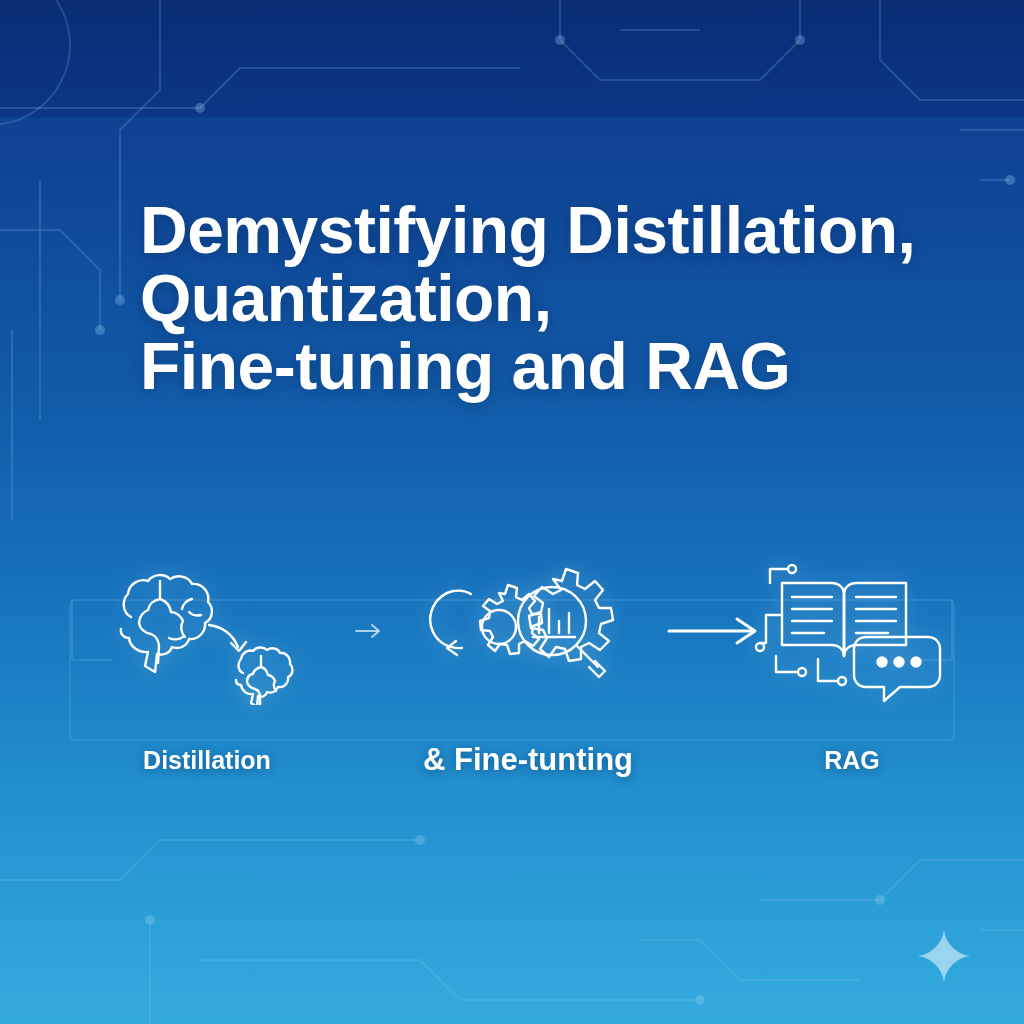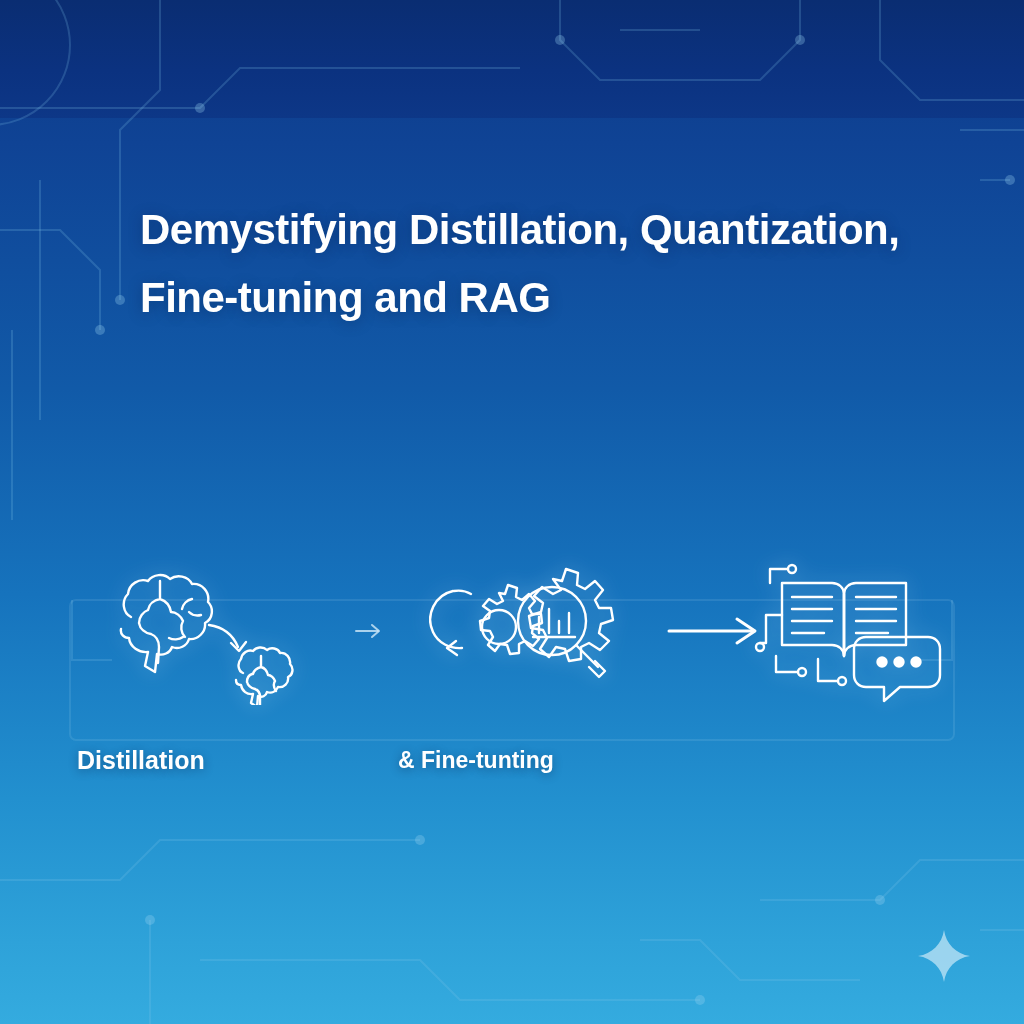--- a/index.html
+++ b/index.html
@@ -52,59 +52,60 @@
     left: 0; top: 0;
     width: 1024px; height: 1024px;
   }
 
   .title {
     position: absolute;
     left: 140px;
     top: 196px;
     width: 790px;
     color: #ffffff;
-    font-size: 42px;
+    font-size: 66px;
     line-height: 68px;
     font-weight: bold;
     letter-spacing: -0.5px;
     text-shadow: 0 2px 14px rgba(5,30,70,0.35);
     white-space: pre-line;
   }
 
   .flow {
     position: absolute;
     left: 60px;
     top: 545px;
     width: 904px;
     height: 300px;
   }
 
   .node {
     position: absolute;
     top: 0;
     width: 260px;
+    text-align: center;
   }
   .node-icon {
     height: 170px;
     display: flex;
     align-items: center;
     justify-content: center;
     filter: drop-shadow(0 0 10px rgba(190, 230, 255, 0.45));
   }
   .node-label {
     margin-top: 24px;
     color: #ffffff;
     font-size: 25px;
     font-weight: bold;
     line-height: 42px;
     text-shadow: 0 2px 10px rgba(5,30,70,0.4);
   }
   .node-label .sub {
     display: block;
-    font-size: 23px;
+    font-size: 31px;
     font-weight: bold;
   }
 
   #node-distillation { left: 17px; }
   #node-quantization { left: 338px; }
   #node-rag          { left: 662px; }
 
   .connector {
     position: absolute;
     top: 62px;
@@ -261,20 +262,21 @@
             <circle cx="50" cy="117" r="4"></circle>
             <path d="M66 104v22h20"></path>
             <circle cx="90" cy="126" r="4"></circle>
 
             <path d="M114 82h62c7 0 12 5 12 12v26c0 7-5 12-12 12h-28l-16 14v-14h-18c-7 0-12-5-12-12V94c0-7 5-12 12-12z"></path>
             <circle cx="130" cy="107" r="4.5" fill="#ffffff"></circle>
             <circle cx="147" cy="107" r="4.5" fill="#ffffff"></circle>
             <circle cx="164" cy="107" r="4.5" fill="#ffffff"></circle>
           </svg>
         </div>
+        <div class="node-label">RAG</div>
       </div>
 
     </div>
 
     <svg class="sparkle" viewBox="0 0 56 56" xmlns="http://www.w3.org/2000/svg">
       <path d="M28 2c2 14 12 24 26 26-14 2-24 12-26 26-2-14-12-24-26-26C16 26 26 16 28 2z" fill="#d9f0fb" fill-opacity="0.75"></path>
     </svg>
 
   </div>
 </div>

